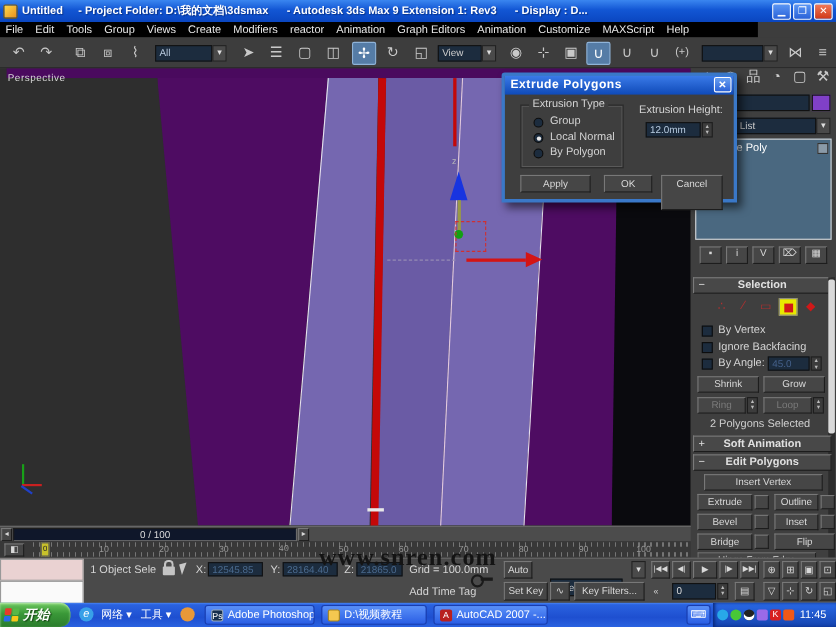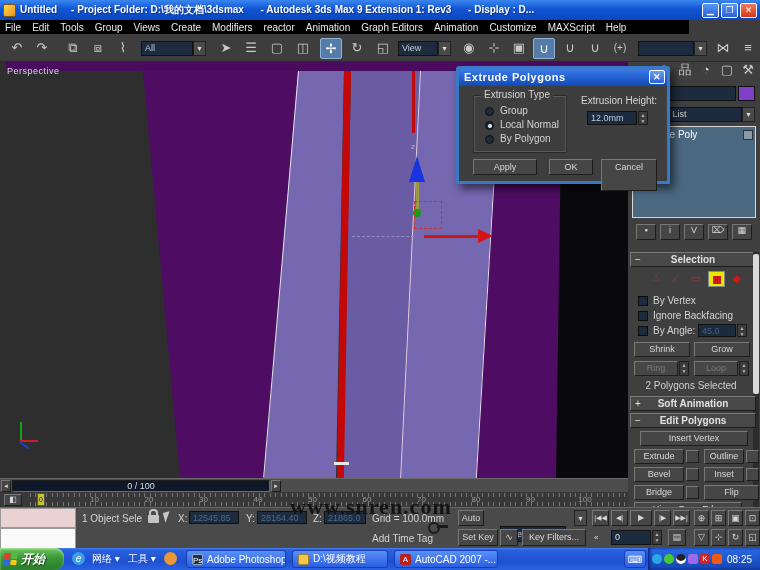--- a/index.html
+++ b/index.html
@@ -416,17 +416,17 @@
     </div>
     <div class="taskbtn" style="left:624px;width:22px;justify-content:center">⌨</div>
 
     <div class="tray">
       <div class="trayico" style="background:#28a8e8;border-radius:50%"></div>
       <div class="trayico" style="background:#48c838;border-radius:50%"></div>
       <div class="trayico" style="background:#222;border-radius:50%;box-shadow:inset 0 -3px 0 #fff"></div>
       <div class="trayico" style="background:#9a6ae8"></div>
       <div class="trayico" style="background:#d82020;color:#fff;font-size:8px;text-align:center;line-height:10px">K</div>
       <div class="trayico" style="background:#f05818"></div>
-      <span style="color:#fff;font-size:10px;margin-left:3px">08:25</span>
+      <span style="color:#fff;font-size:10px;margin-left:3px">11:45</span>
     </div>
   </div>
 
 </div>
 
 </body></html>

